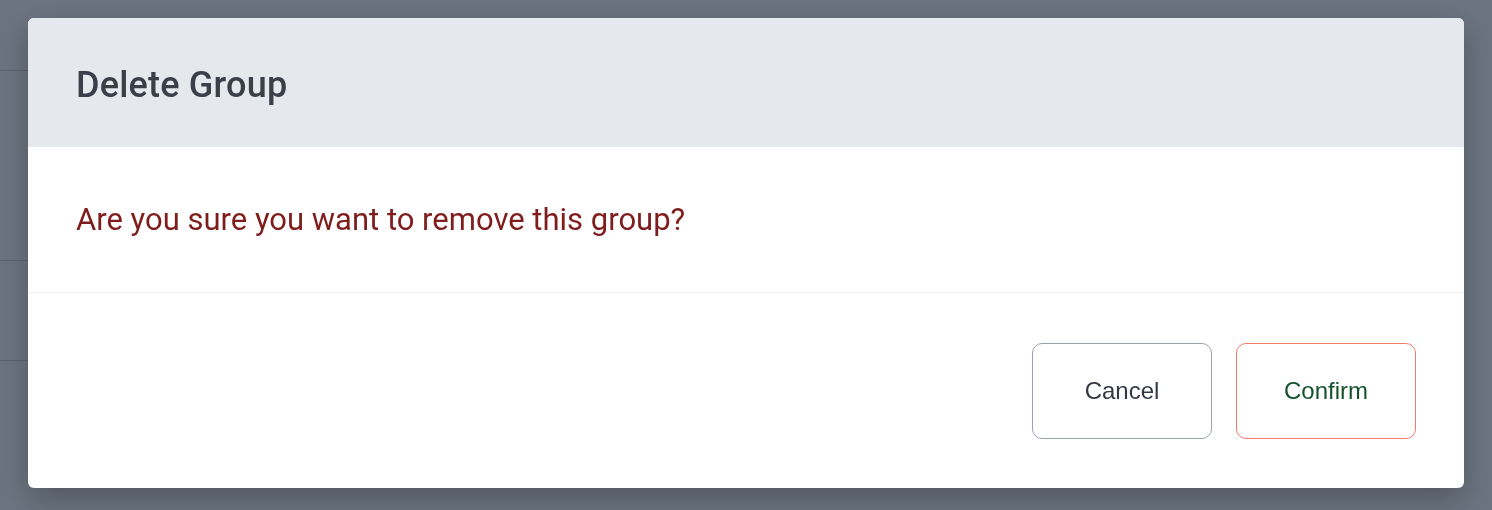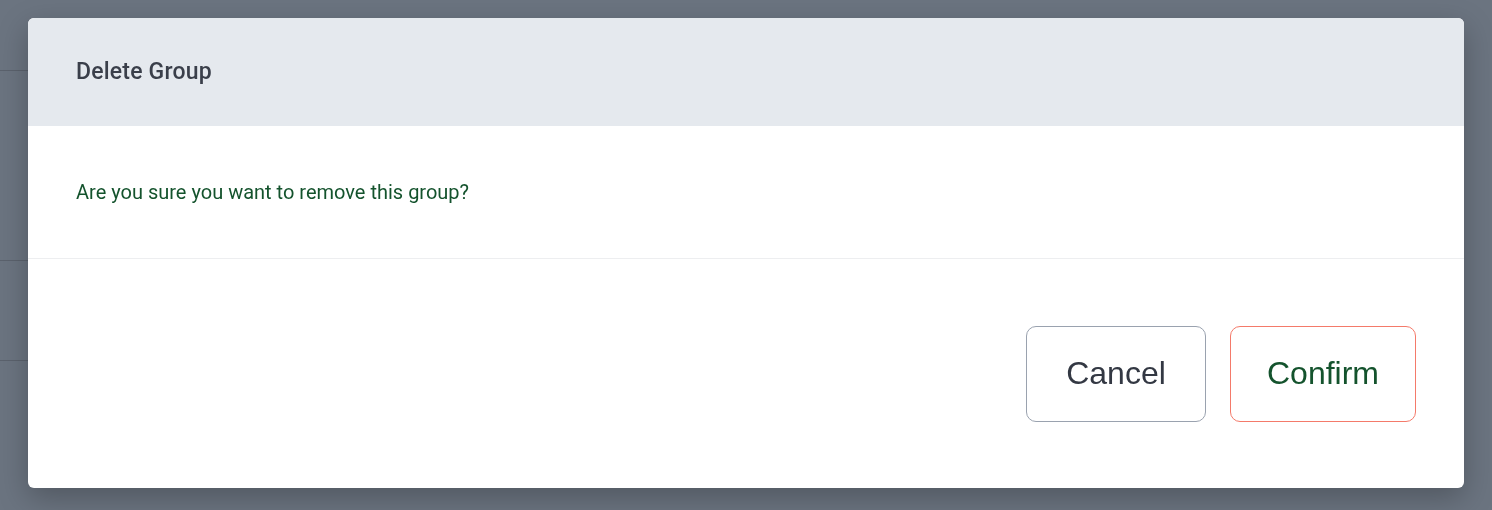--- a/index.html
+++ b/index.html
@@ -37,48 +37,49 @@
       display: flex;
       flex-direction: column;
       overflow: hidden;
     }
     .modal-header {
       background: #e5e9ee;
       padding: 40px 48px 40px 48px;
       border-bottom: 1px solid #e5e9ee;
     }
     .modal-title {
-      font-size: 23px;
+      font-size: 36px;
       font-weight: 500;
       color: #3a3f4a;
       letter-spacing: 0.2px;
+      margin-top: 6px;
     }
     .modal-body {
       flex: 0 0 auto;
       padding: 54px 48px 54px 48px;
       border-bottom: 1px solid #edeef0;
     }
     .modal-message {
-      font-size: 20px;
+      font-size: 31px;
       font-weight: 400;
-      color: #14532d;
+      color: #7f1d1d;
     }
     .modal-footer {
       flex: 1;
       display: flex;
       align-items: center;
       justify-content: flex-end;
       padding: 0 48px 0 48px;
       gap: 24px;
     }
     .btn {
       min-width: 180px;
       height: 96px;
       border-radius: 10px;
-      font-size: 32px;
+      font-size: 24px;
       font-weight: 500;
       cursor: pointer;
       background: #ffffff;
       display: inline-flex;
       align-items: center;
       justify-content: center;
       padding: 0 36px;
     }
     .btn-cancel {
       border: 1px solid #9aa2af;

